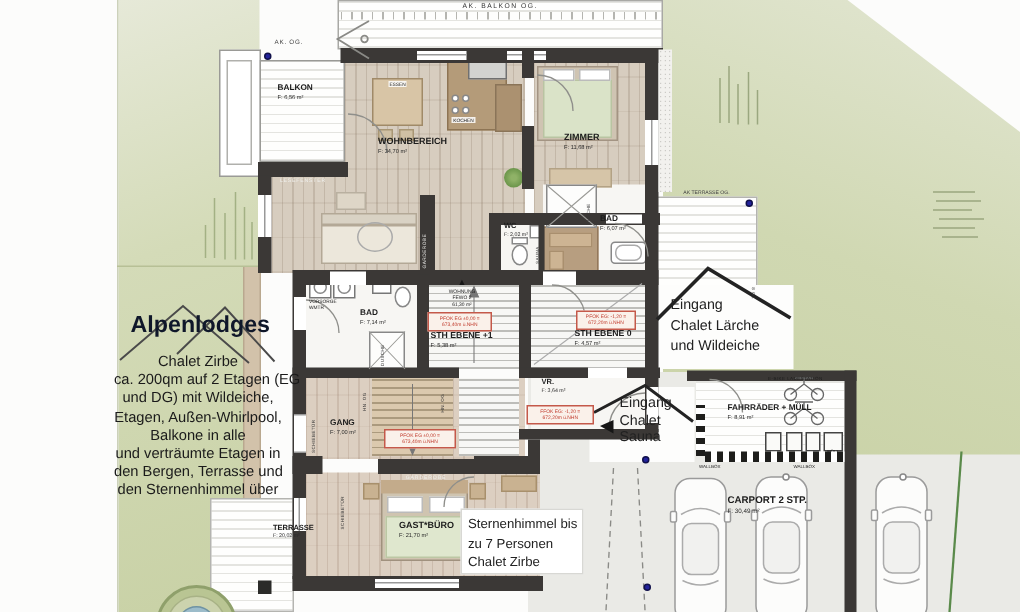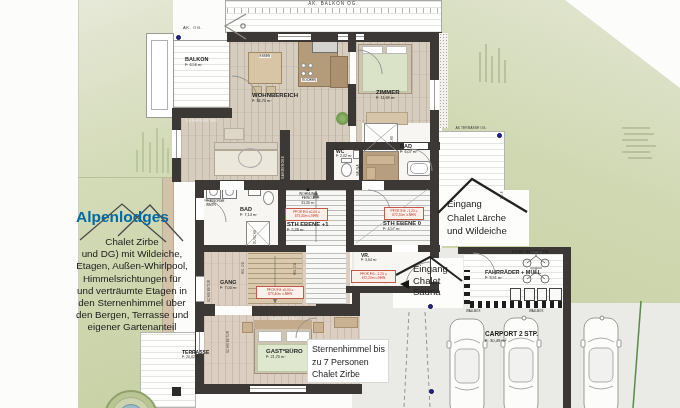--- a/index.html
+++ b/index.html
@@ -403,32 +403,32 @@
     <span>WALLBOX</span>
   </div>
   <div class="lbl" style="left:529px;top:310px;font-size:3px;font-weight:400;">
     <span>WALLBOX</span>
   </div>
   <div class="lbl" style="left:485px;top:330px;font-size:6.5px;">
     <div>CARPORT 2 STP.</div>
     <div class="sub" style="font-size:4.2px;">F: 30,49 m²</div>
   </div>
 
-  <div class="lbl" style="left:69px;top:208px;width:100px;text-align:right;font-size:15.5px;color:#0369a1;">
+  <div class="lbl" style="left:87px;top:208px;width:100px;text-align:left;font-size:15.5px;color:#0f172a;">
     <span>Alpenlodges</span>
   </div>
   <div class="lbl" style="left:76px;top:236px;width:112px;text-align:center;font-weight:400;font-size:9.8px;line-height:12.2px;color:#1a1a1a;">
     <div>Chalet Zirbe</div>
+    <div>ca. 200qm auf 2 Etagen (EG</div>
     <div>und DG) mit Wildeiche,</div>
     <div>Etagen, Außen-Whirlpool,</div>
-    <div>Himmelsrichtungen für</div>
+    <div>Balkone in alle</div>
     <div>und verträumte Etagen in</div>
+    <div>den Bergen, Terrasse und</div>
     <div>den Sternenhimmel über</div>
-    <div>den Bergen, Terrasse und</div>
-    <div>eigener Gartenanteil</div>
   </div>
 
   <div class="dot" style="left:176px;top:35px;"></div>
   <div class="dot" style="left:497px;top:133px;"></div>
   <div class="dot" style="left:428px;top:304px;"></div>
   <div class="dot" style="left:429px;top:389px;"></div>
 
 </div>
 
 </body></html>

